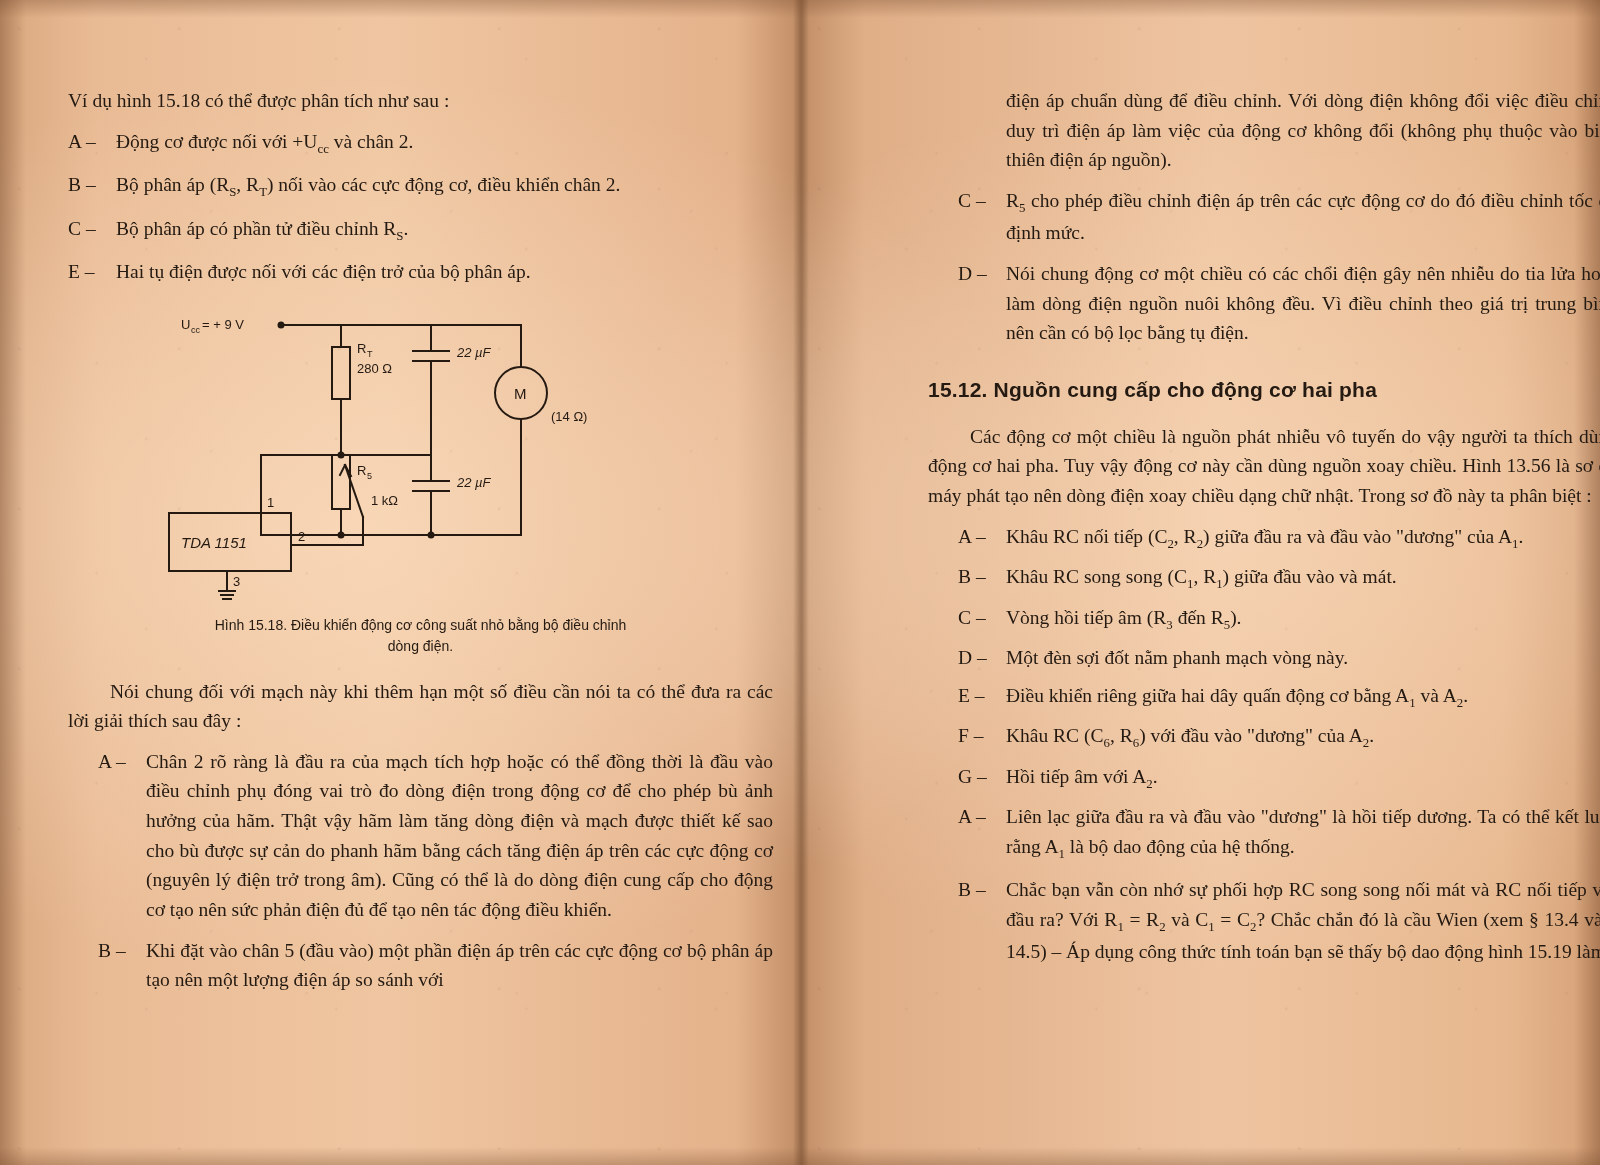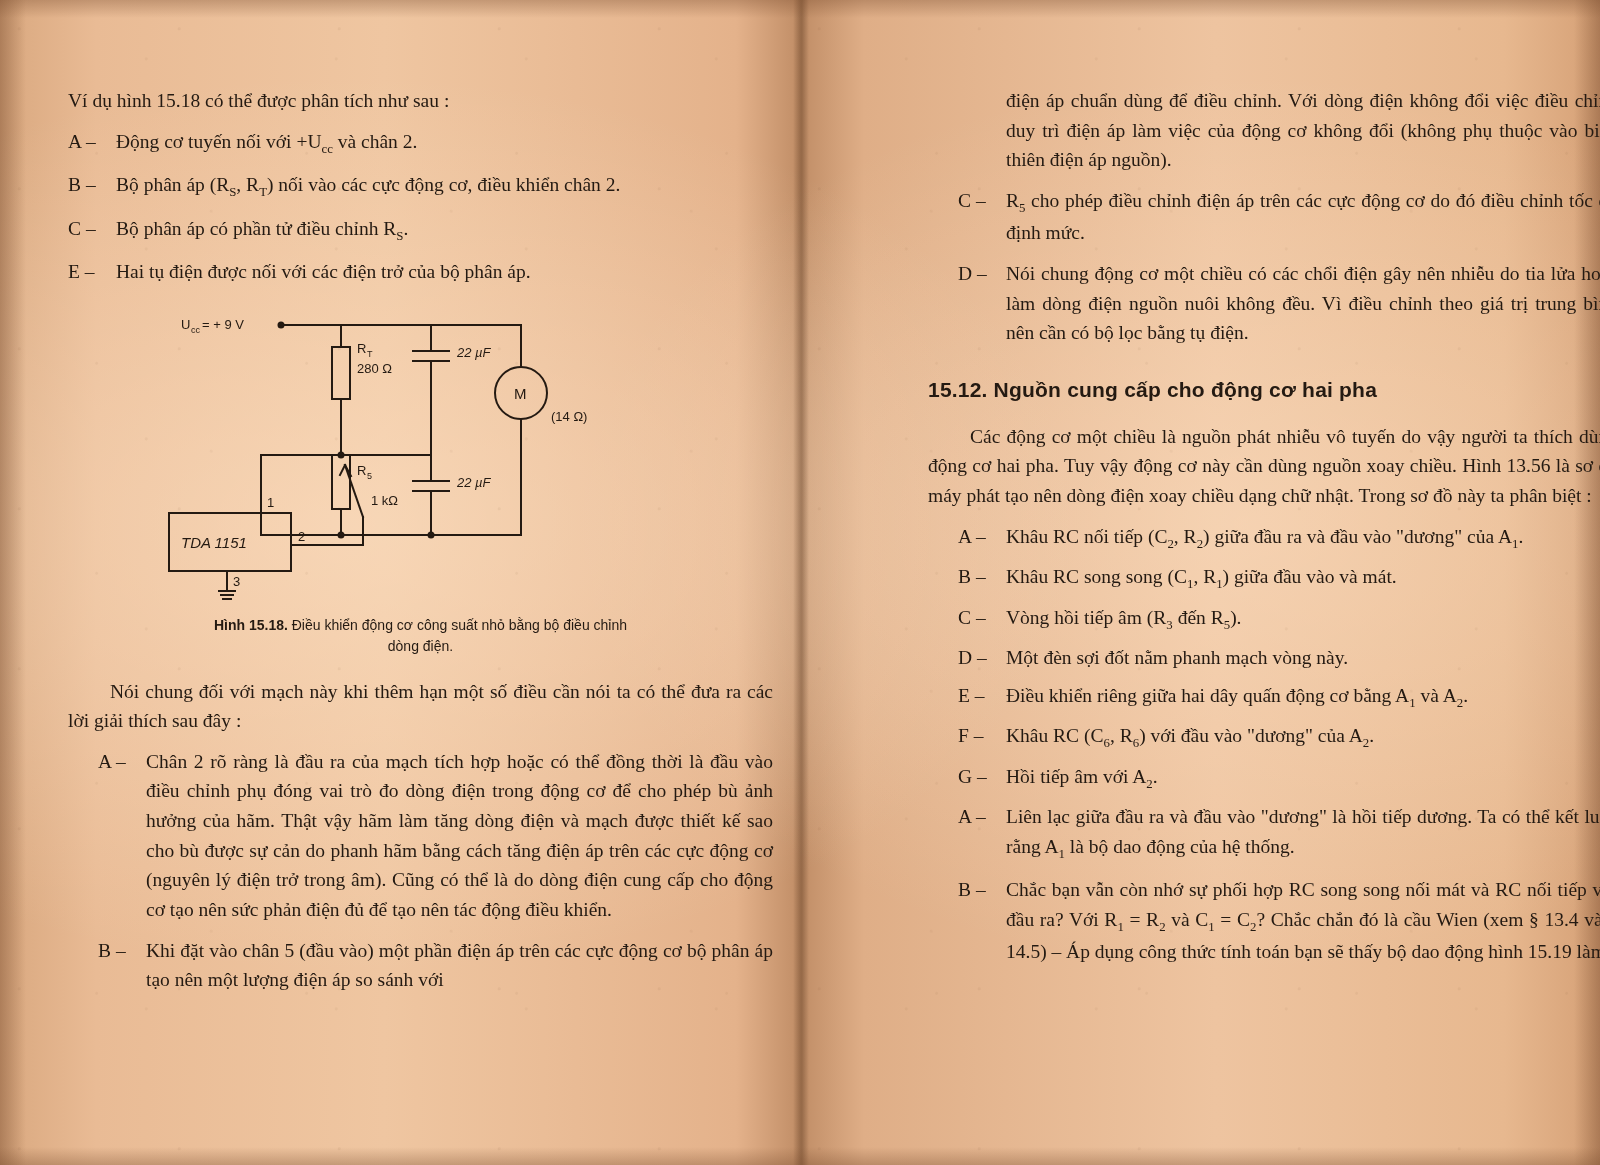--- a/index.html
+++ b/index.html
@@ -55,21 +55,21 @@
   sub{font-size:.66em;}
   .tight{margin-bottom:8px;}
   h2.section{
     font-family:"Liberation Sans", sans-serif;
     font-size:21px;font-weight:bold;margin:26px 0 16px 0;letter-spacing:.2px;
   }
   .figcap{
     font-family:"Liberation Sans", sans-serif;
     font-size:14px;text-align:center;margin:10px 0 20px 0;line-height:1.5;
   }
-  .figcap b{font-weight:bold;}
+  .figcap b{font-weight:normal;}
   .figwrap{margin:18px 0 0 0;display:flex;justify-content:center;}
   svg{display:block;}
   .fig-txt{font-family:"Liberation Sans", sans-serif;font-size:13px;}
   .spacer-top{height:86px;}
 </style>
 </head>
 <body>
 
 <div class="paper"></div>
 <div class="noise"></div>
@@ -79,21 +79,21 @@
 <div class="edge-t"></div>
 <div class="edge-b"></div>
 
 <div class="col col-left">
   <div class="spacer-top"></div>
 
   <p class="just">Ví dụ hình 15.18 có thể được phân tích như sau :</p>
 
   <p class="hang">
     <span class="mk">A –</span>
-    <span><span>Động cơ tuyến nối với +U</span><sub>cc</sub><span> và chân 2.</span></span>
+    <span><span>Động cơ được nối với +U</span><sub>cc</sub><span> và chân 2.</span></span>
   </p>
 
   <p class="hang">
     <span class="mk">B –</span>
     <span>Bộ phân áp (R<sub>S</sub>, R<sub>T</sub>) nối vào các cực động cơ, điều khiển chân 2.</span>
   </p>
 
   <p class="hang">
     <span class="mk">C –</span>
     <span>Bộ phân áp có phần tử điều chỉnh R<sub>S</sub>.</span>

